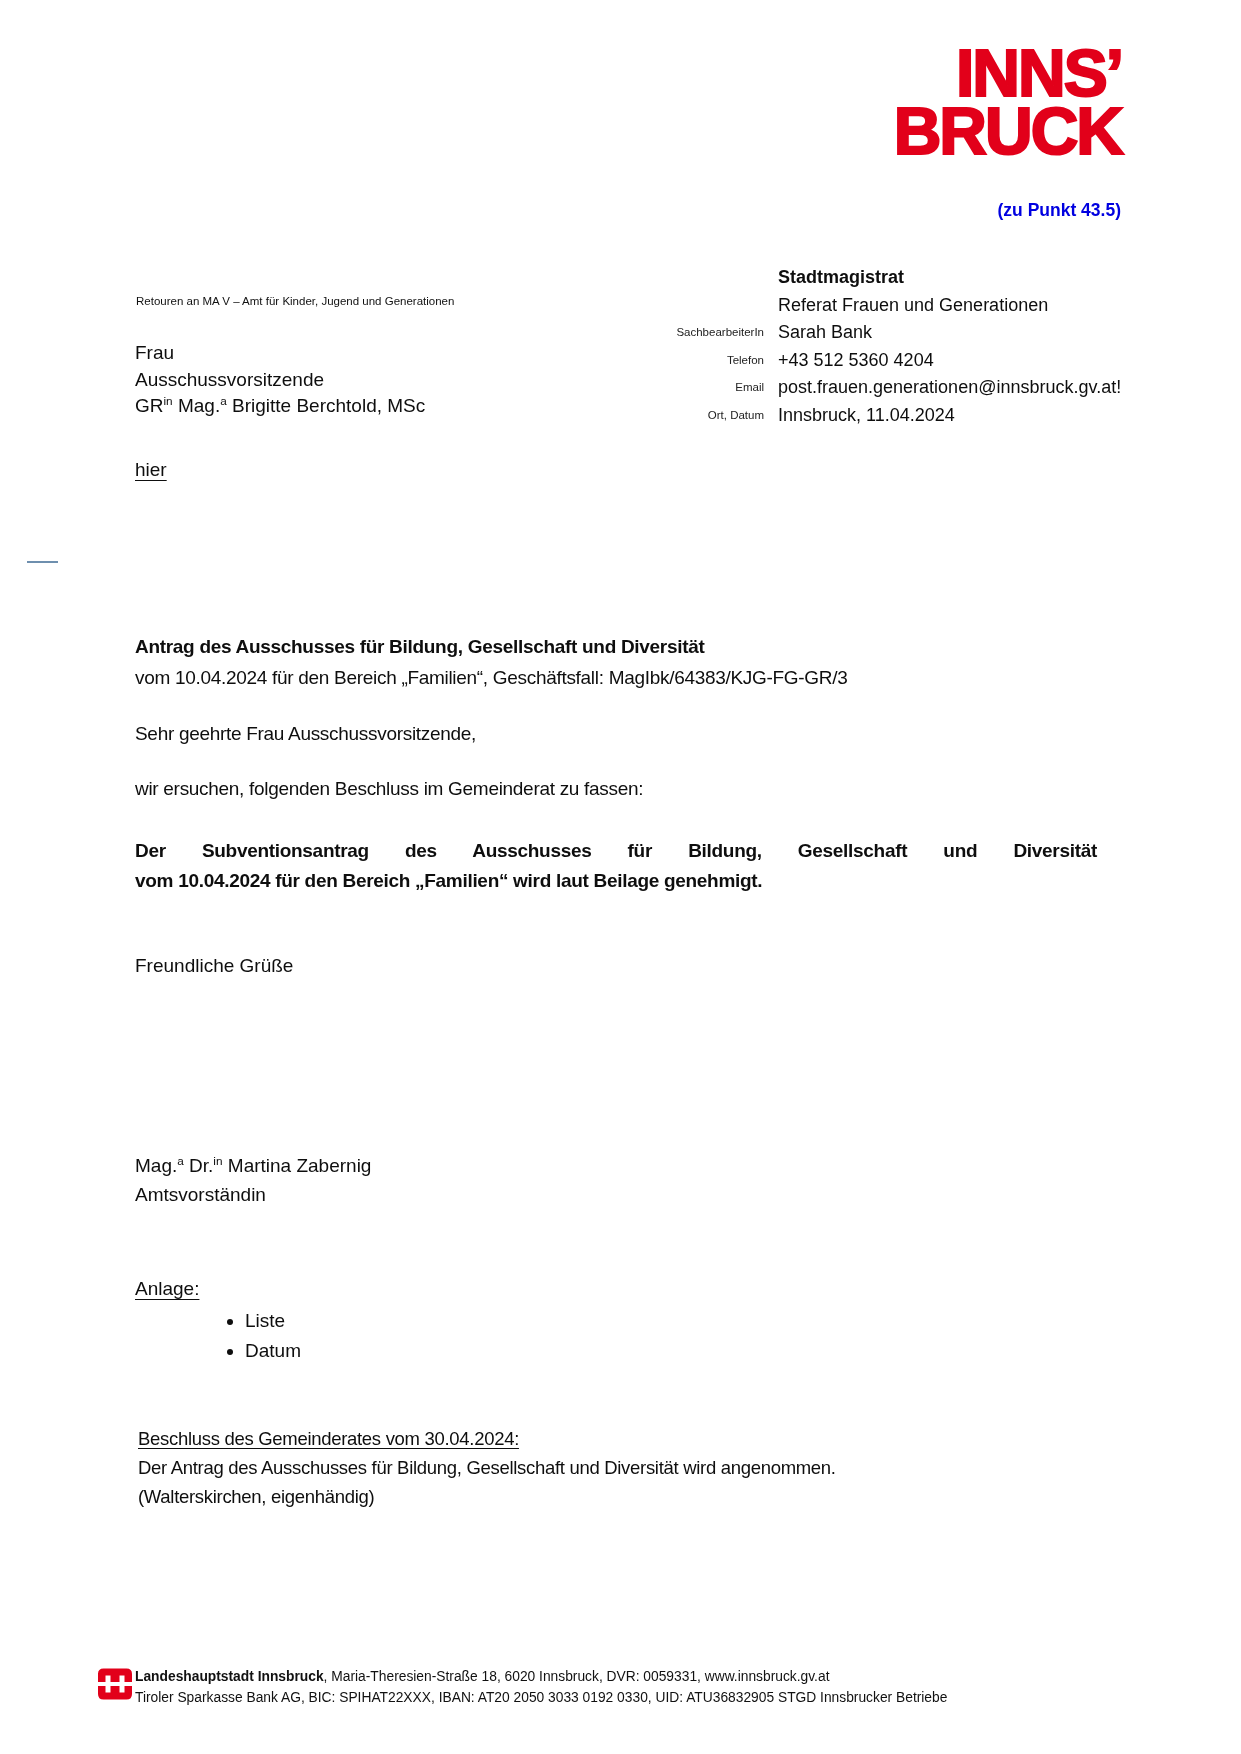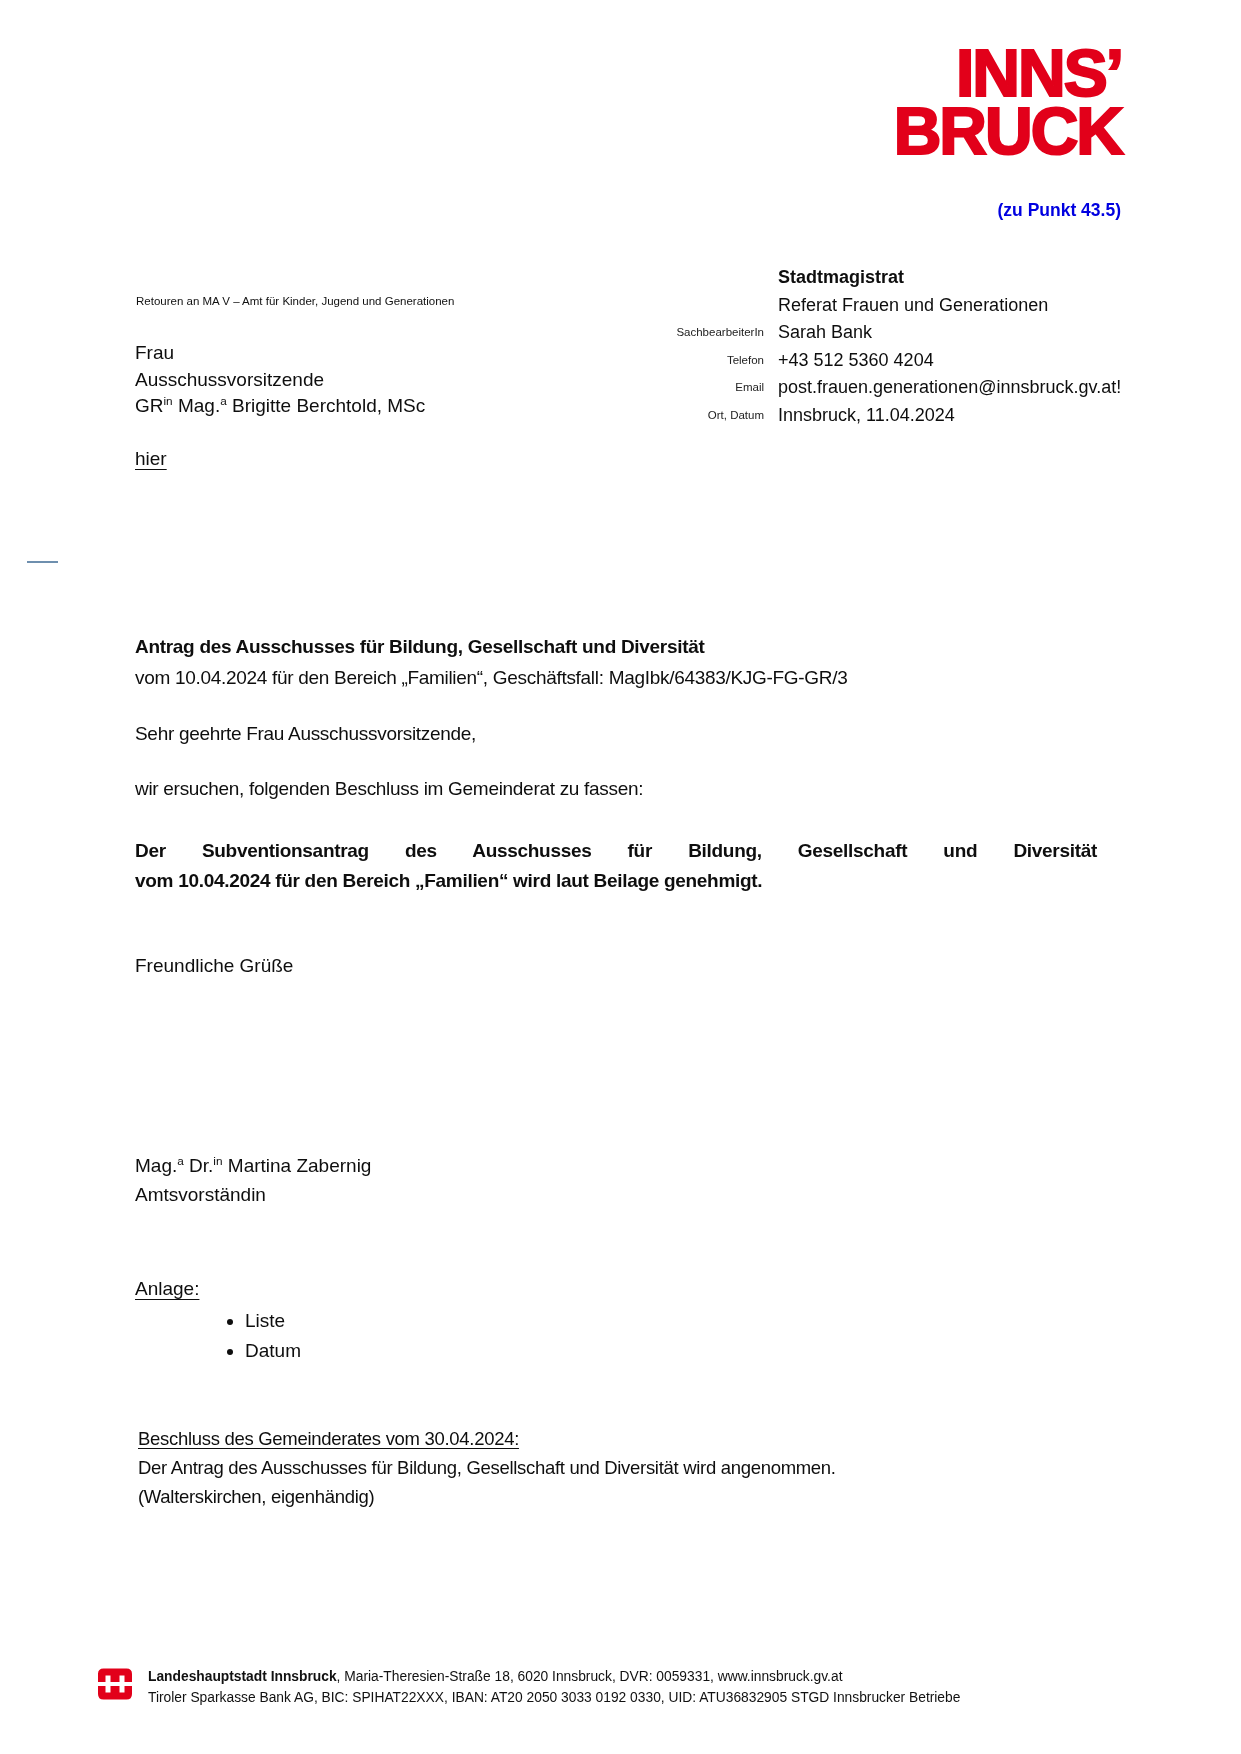--- a/index.html
+++ b/index.html
@@ -26,42 +26,42 @@
   }
   
   .contact{position:absolute;top:264px;left:664px;width:470px;}
   .c-row{display:flex;align-items:flex-start;line-height:27.5px;}
   .c-label{flex:0 0 100px;width:100px;text-align:right;font-size:11.5px;color:#222;padding-right:14px;white-space:nowrap;}
   .c-value{font-size:18px;white-space:nowrap;}
   .c-value.bold{font-weight:700;}
   
   .return-note{position:absolute;top:295px;left:136px;font-size:11.5px;color:#111;}
   .recipient{position:absolute;top:340px;left:135px;font-size:19px;line-height:26.5px;}
-  .hier{position:absolute;top:448px;left:135px;font-size:19px;text-decoration:underline;text-underline-offset:4px;}
+  .hier{position:absolute;top:459px;left:135px;font-size:19px;text-decoration:underline;text-underline-offset:4px;}
   .fold-mark{position:absolute;top:561px;left:27px;width:31px;height:0;border-top:2.5px solid #6e8fae;}
   
   .subject{position:absolute;top:631px;left:135px;width:980px;font-size:19px;line-height:31px;letter-spacing:-0.3px;}
   .subject .s-bold{font-weight:700;}
   
   .salutation{position:absolute;top:723px;left:135px;font-size:19px;letter-spacing:-0.3px;}
   .request{position:absolute;top:778px;left:135px;font-size:19px;letter-spacing:-0.3px;}
   .decision{position:absolute;top:836px;left:135px;width:962px;font-size:19px;font-weight:700;line-height:30px;letter-spacing:-0.3px;}
   .decision .l1{text-align:justify;text-align-last:justify;}
   .closing{position:absolute;top:955px;left:135px;font-size:19px;}
   .signature{position:absolute;top:1118px;left:135px;font-size:19px;line-height:29px;margin-top:33px;}
   
   .attachments{position:absolute;top:1278px;left:135px;font-size:19px;}
   .attachments .a-title{text-decoration:underline;text-underline-offset:4px;}
   .attachments ul{margin:6px 0 0 0;padding-left:110px;list-style:disc;}
   .attachments li{line-height:30px;}
   
   .council{position:absolute;top:1424px;left:138px;font-size:18.5px;line-height:29px;letter-spacing:-0.3px;}
   .council .b-title{text-decoration:underline;text-underline-offset:3px;}
   
-  .footer{position:absolute;top:1666px;left:95px;display:flex;gap:13px;align-items:flex-start;}
+  .footer{position:absolute;top:1666px;left:95px;display:flex;align-items:flex-start;}
   .emblem{flex:0 0 40px;width:40px;height:36px;}
   .f-text{font-size:13.8px;line-height:21px;color:#111;white-space:nowrap;}
   .f-bold{font-weight:700;}
   sup{font-size:62%;vertical-align:super;line-height:0;}
 </style>
 </head>
 <body>
 
 <div class="page">
 

